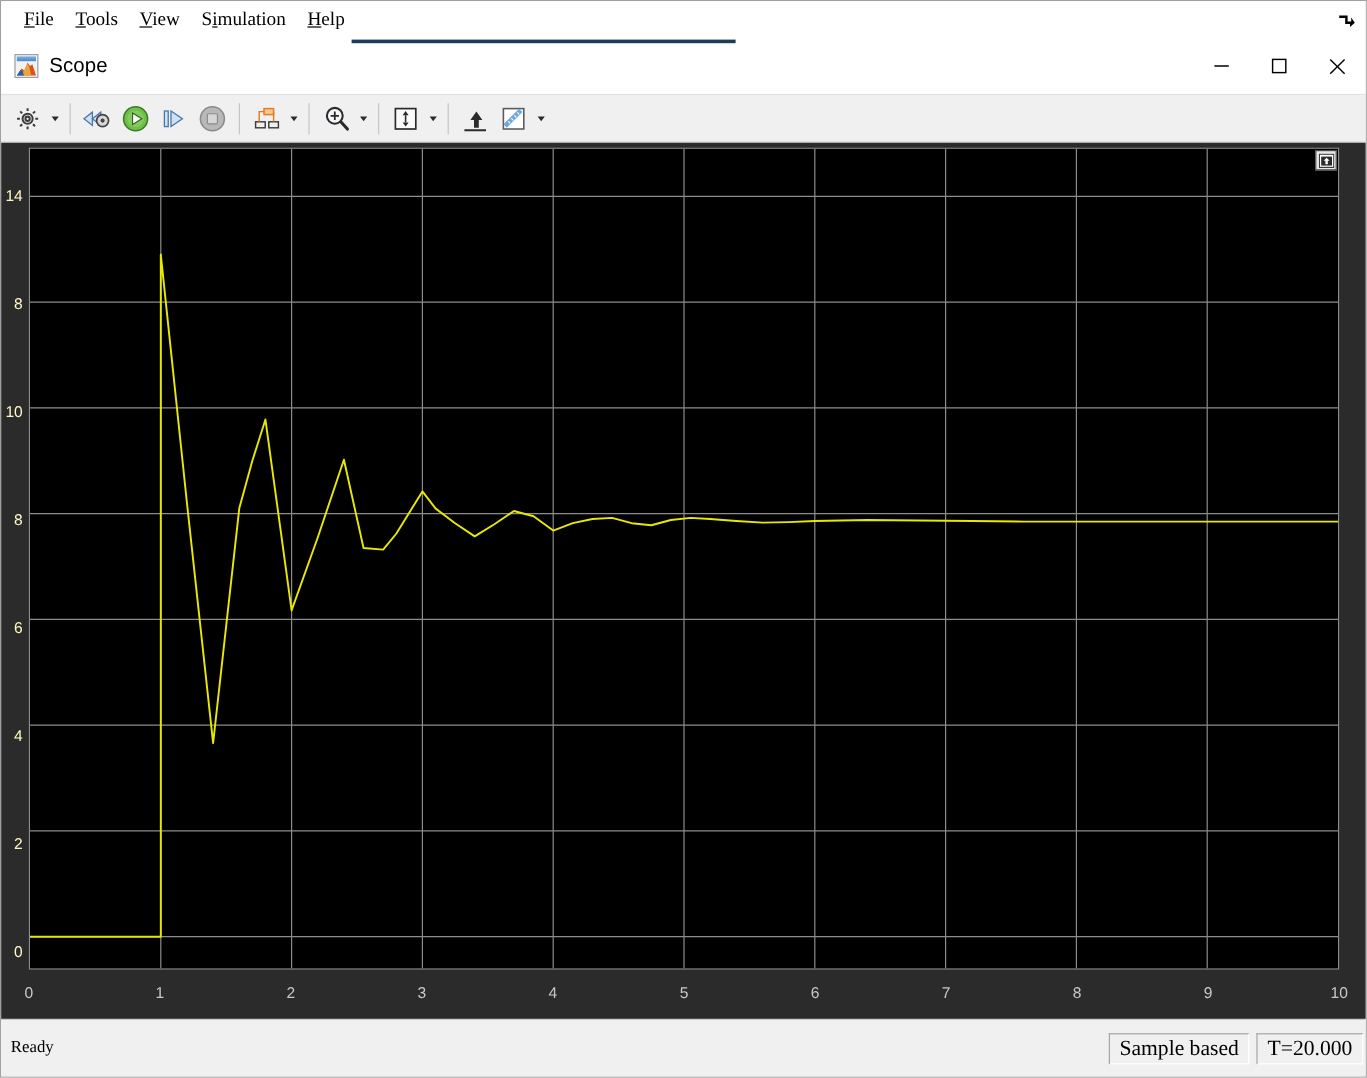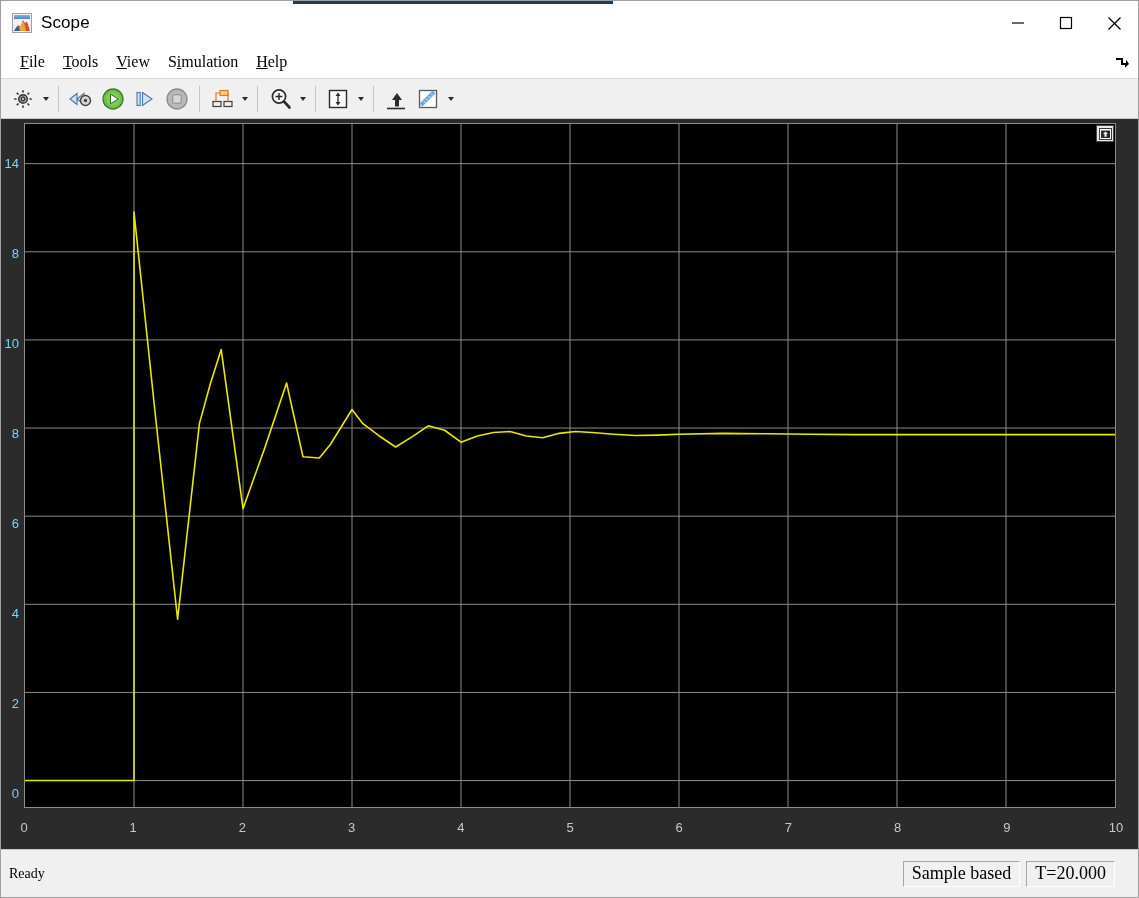--- a/index.html
+++ b/index.html
@@ -171,21 +171,21 @@
     box-sizing: border-box;
   }
   #plot-svg { display: block; width: 100%; height: 100%; }
 
   .ytick {
     position: absolute;
     right: 1121px;
     width: 40px;
     text-align: right;
     font-size: 13px;
-    color: #7dd3fc;
+    color: #fef9c3;
     transform: translateY(-50%);
     font-family: "Liberation Sans", sans-serif;
   }
   .xtick {
     position: absolute;
     bottom: 14px;
     width: 40px;
     text-align: center;
     font-size: 13px;
     color: #c8c8c8;
@@ -209,21 +209,21 @@
 
   
   #statusbar {
     height: 48px;
     min-height: 36px;
     background: #f0f0f0;
     border-top: 1px solid #c8c8c8;
     display: flex;
     align-items: center;
     box-sizing: border-box;
-    padding: 0 23px 0 8px;
+    padding: 0 2px 0 8px;
   }
   #status-ready {
     font-size: 14px;
     color: #000000;
     font-family: "Liberation Serif", serif;
   }
   .status-panel {
     margin-left: 6px;
     height: 24px;
     display: flex;
@@ -237,20 +237,34 @@
     font-family: "Liberation Serif", serif;
     white-space: nowrap;
   }
   #status-spacer { flex: 1; }
 </style>
 </head>
 <body>
 
 <div id="window">
 
+  <div id="menubar">
+    <div class="menu-item"><span class="mn">F</span><span>ile</span></div>
+    <div class="menu-item"><span class="mn">T</span><span>ools</span></div>
+    <div class="menu-item"><span class="mn">V</span><span>iew</span></div>
+    <div class="menu-item">S<span class="mn">i</span><span>mulation</span></div>
+    <div class="menu-item"><span class="mn">H</span><span>elp</span></div>
+
+    <div id="menu-overflow">
+      <svg width="16" height="16" viewBox="0 0 16 16">
+        <path d="M2 4 L9 4 L9 9 L12 9 L12 5.5 L15 10 L11 13.5 L11 11 L7 11 L7 6 L2 6 Z" fill="#000"></path>
+      </svg>
+    </div>
+  </div>
+
   <div id="titlebar">
     <div id="title-accent"></div>
 
     <div id="app-icon">
       <div class="bar"></div>
       <svg width="16" height="13" viewBox="0 0 16 13">
         <path d="M0 12 L4 6 L6.5 8 L9 1 L11 4 L13 2.5 L16 12 Z" fill="#d95319"></path>
         <path d="M4 12 L6.5 6.5 L9 2 L10.5 5 L12 12 Z" fill="#e8a33d"></path>
         <path d="M0 12 L3.2 7.2 L5 9 L6 12 Z" fill="#2a5fa8"></path>
       </svg>
@@ -268,34 +282,20 @@
         <svg width="14" height="14" viewBox="0 0 14 14">
             <rect x="1.5" y="1.5" width="11" height="11" fill="none" stroke="#000" stroke-width="1.2"></rect>
           </svg>
       </div>
       <div class="winbtn">
         <svg width="15" height="15" viewBox="0 0 15 15">
             <line x1="1.5" y1="1.5" x2="13.5" y2="13.5" stroke="#000" stroke-width="1.2"></line>
             <line x1="13.5" y1="1.5" x2="1.5" y2="13.5" stroke="#000" stroke-width="1.2"></line>
           </svg>
       </div>
-    </div>
-  </div>
-
-  <div id="menubar">
-    <div class="menu-item"><span class="mn">F</span><span>ile</span></div>
-    <div class="menu-item"><span class="mn">T</span><span>ools</span></div>
-    <div class="menu-item"><span class="mn">V</span><span>iew</span></div>
-    <div class="menu-item">S<span class="mn">i</span><span>mulation</span></div>
-    <div class="menu-item"><span class="mn">H</span><span>elp</span></div>
-
-    <div id="menu-overflow">
-      <svg width="16" height="16" viewBox="0 0 16 16">
-        <path d="M2 4 L9 4 L9 9 L12 9 L12 5.5 L15 10 L11 13.5 L11 11 L7 11 L7 6 L2 6 Z" fill="#000"></path>
-      </svg>
     </div>
   </div>
 
   <div id="toolbar">
 
     <div class="tb-btn">
       <svg width="22" height="22" viewBox="0 0 22 22">
         <g fill="none" stroke="#3c3c3c" stroke-width="1.7">
           <circle cx="11" cy="11" r="4.2"></circle>
           <circle cx="11" cy="11" r="1.8"></circle>

